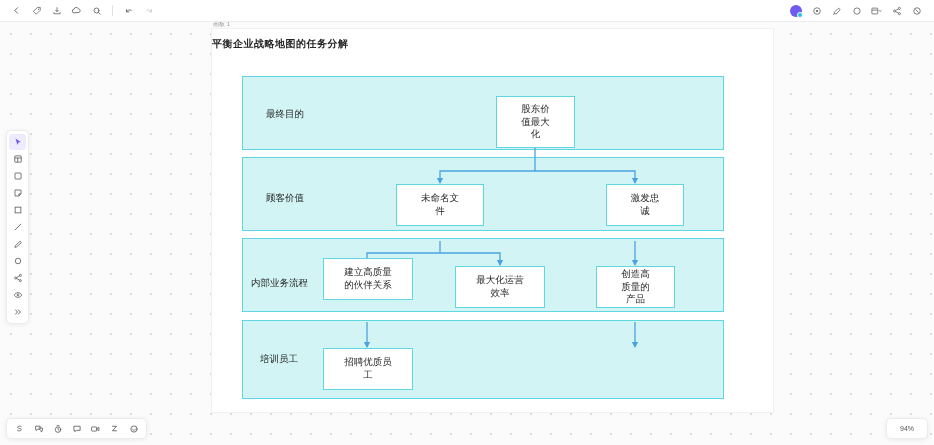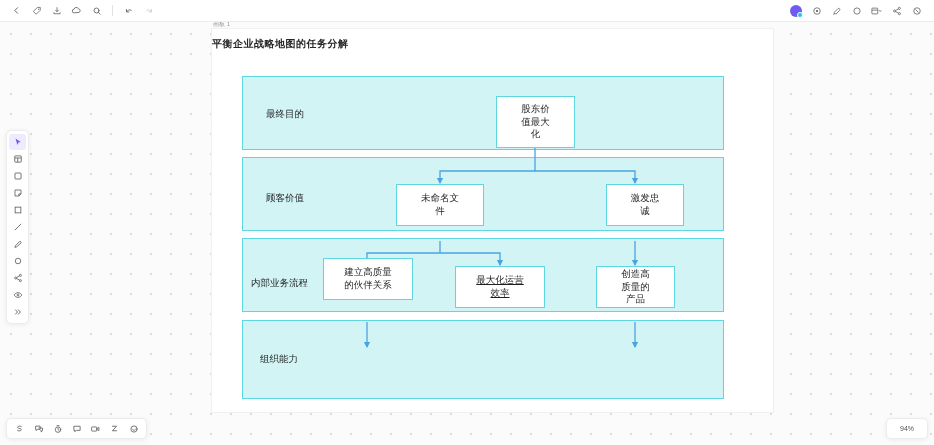--- a/index.html
+++ b/index.html
@@ -255,21 +255,21 @@
     <div class="band" style="left:30px; top:47px; width:482px; height:74px;"></div>
     <div class="band-label" style="left:54px; top:79px;text-align:right;">最终目的</div>
 
     <div class="band" style="left:30px; top:128px; width:482px; height:74px;"></div>
     <div class="band-label" style="left:54px; top:163px;">顾客价值</div>
 
     <div class="band" style="left:30px; top:209px; width:482px; height:74px;"></div>
     <div class="band-label" style="left:39px; top:248px;">内部业务流程</div>
 
     <div class="band" style="left:30px; top:291px; width:482px; height:79px;"></div>
-    <div class="band-label" style="left:48px; top:324px;">组织能力</div>
+    <div class="band-label" style="left:48px; top:324px;">培训员工</div>
 
     <svg id="links" viewBox="0 0 561 383">
       <defs>
         <marker id="arrow" markerWidth="7" markerHeight="7" refX="4.2" refY="3" orient="auto" markerUnits="strokeWidth">
           <path d="M0,0.4 L5,3 L0,5.6 z" fill="#4aa3e0"></path>
         </marker>
       </defs>
       <g stroke="#4aa3e0" stroke-width="1.3" fill="none">
 
         <path d="M323,119 L323,142"></path>
@@ -287,23 +287,24 @@
         <path d="M423,293 L423,318" marker-end="url(#arrow)"></path>
       </g>
     </svg>
 
     <div class="node" style="left:284px; top:67px; width:79px; height:52px;">股东价值最大化</div>
 
     <div class="node" style="left:184px; top:155px; width:88px; height:42px;">未命名文件</div>
     <div class="node" style="left:394px; top:155px; width:78px; height:42px;">激发忠诚</div>
 
     <div class="node" style="left:111px; top:229px; width:90px; height:42px;">建立高质量的伙伴关系</div>
-    <div class="node" style="left:243px; top:237px; width:90px; height:42px;text-decoration:underline;">最大化运营效率</div>
+    <div class="node" style="left:243px; top:237px; width:90px; height:42px;">最大化运营效率</div>
     <div class="node" style="left:384px; top:237px; width:79px; height:42px;">创造高质量的产品</div>
 
+    <div class="node" style="left:111px; top:319px; width:90px; height:42px;">招聘优质员工</div>
   </div>
 
   <div id="topbar">
     <div class="tb-left">
       <div class="tb-btn" title="返回">
         <svg width="9" height="9" viewBox="0 0 16 16" fill="none" stroke="currentColor" stroke-width="1.6" stroke-linecap="round" stroke-linejoin="round">
             <path d="M10 3 L5 8 L10 13"></path>
           </svg>
       </div>
       <div class="tb-btn" title="标签">

